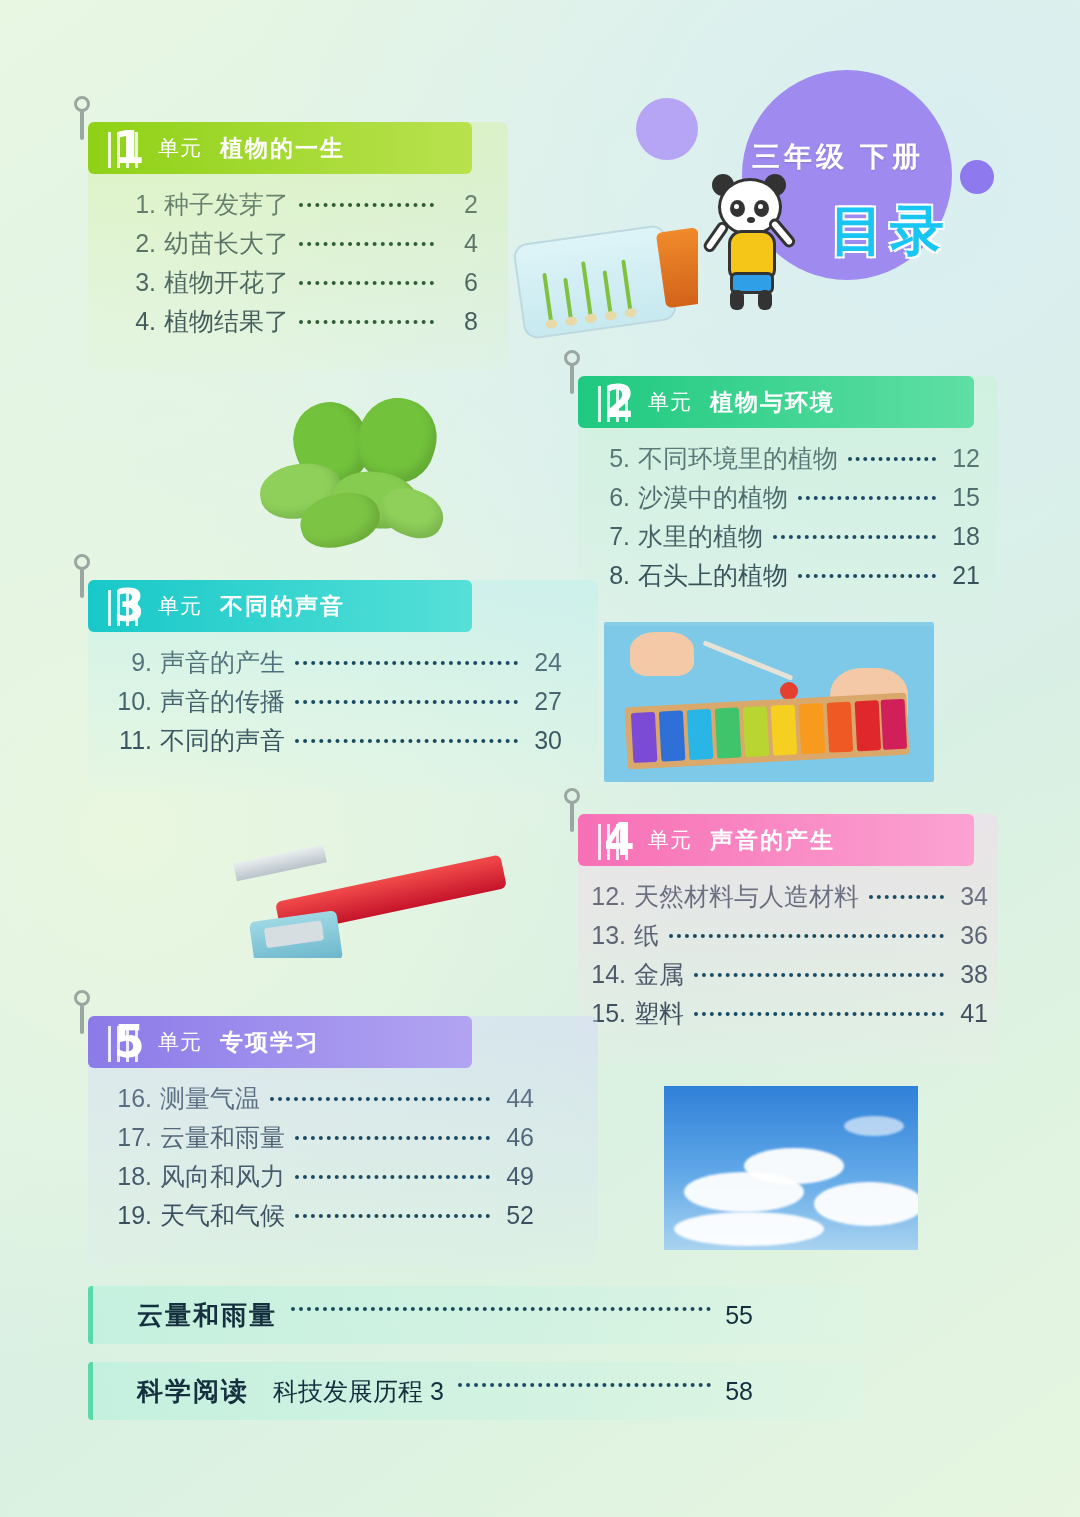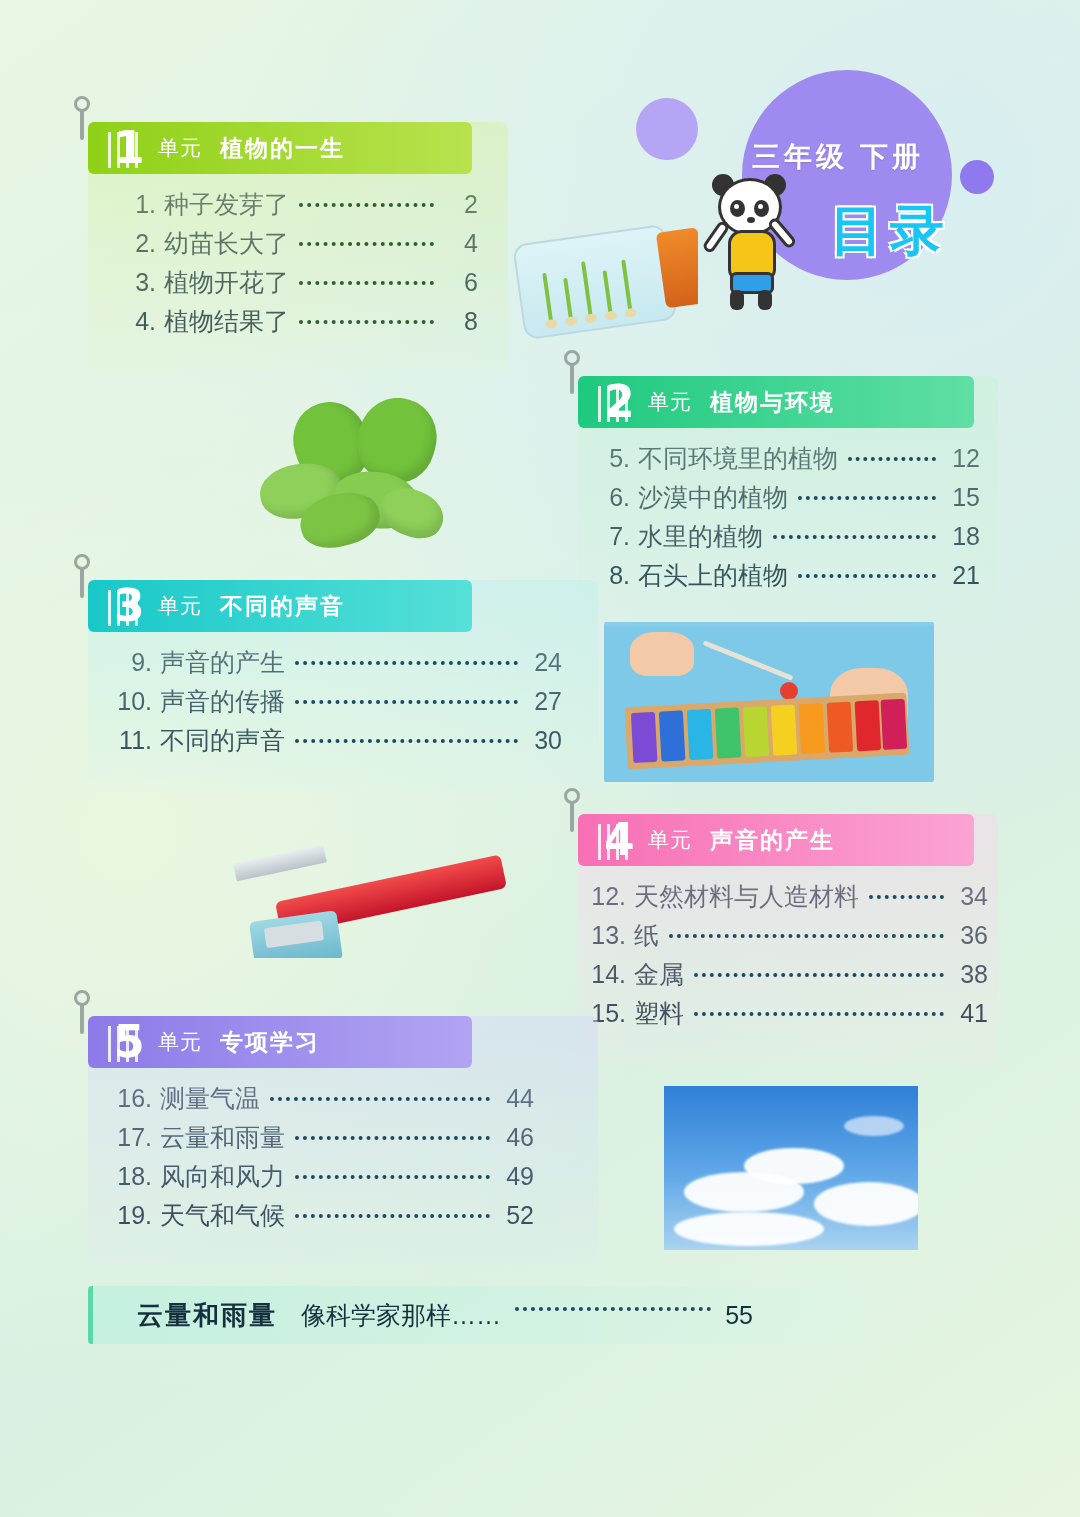--- a/index.html
+++ b/index.html
@@ -440,19 +440,24 @@
         <span class="t-no">19.</span>
         <span class="t-title">天气和气候</span>
         <span class="dots"></span>
         <span class="t-page">52</span>
       </li>
     </ul>
   </div>
 
   <div class="bottom-row" id="row-special">
     <span class="lbl">云量和雨量</span>
-    <span class="sub">像科学家那样……</span>
     <span class="dots"></span>
     <span class="pg">55</span>
   </div>
 
+  <div class="bottom-row" id="row-reading">
+    <span class="lbl">科学阅读</span>
+    <span class="sub">科技发展历程 3</span>
+    <span class="dots"></span>
+    <span class="pg">58</span>
+  </div>
 
 </div>
 
 </body></html>

